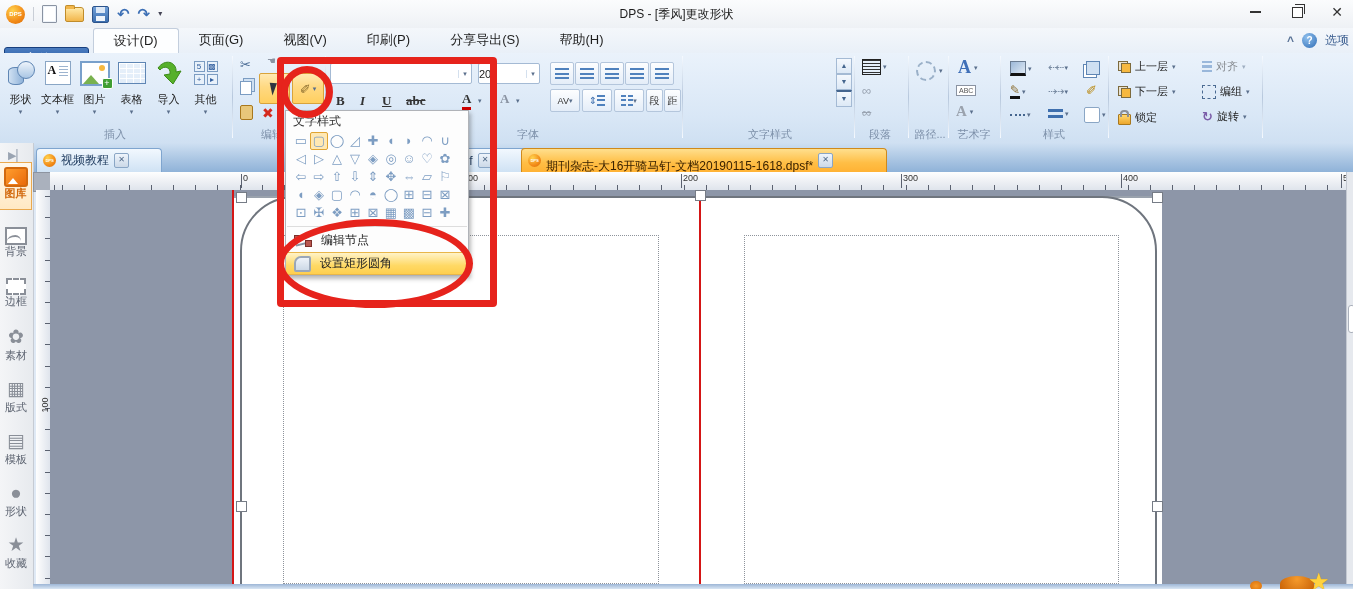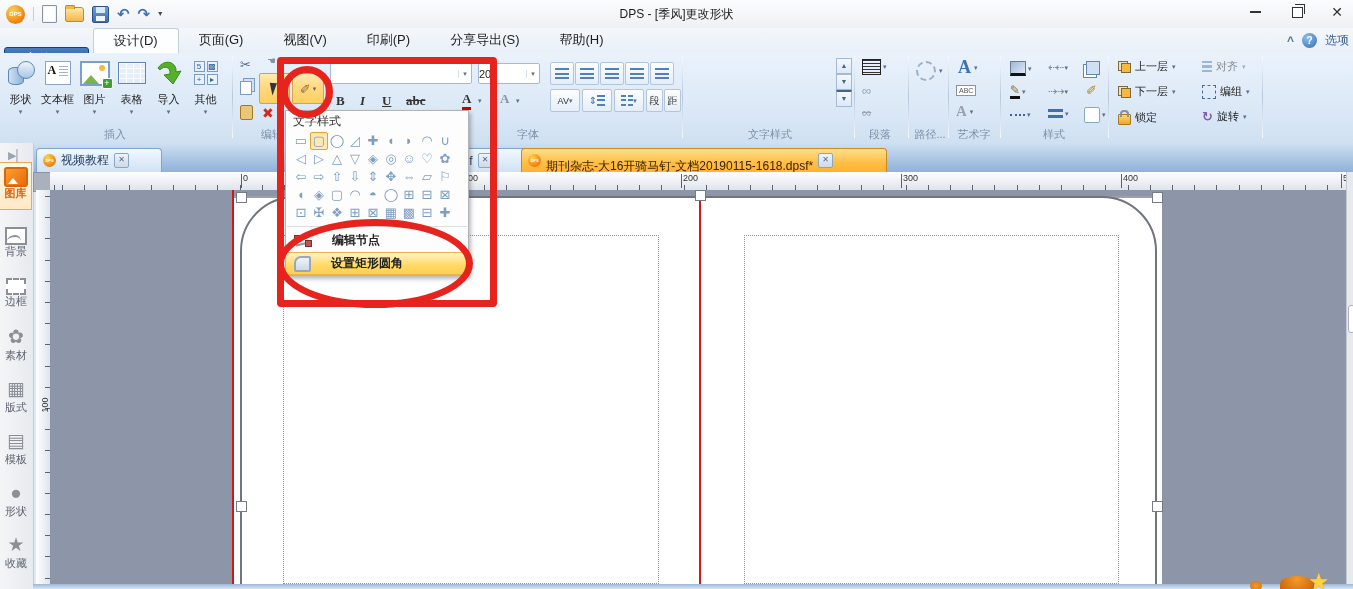--- a/index.html
+++ b/index.html
@@ -102,21 +102,21 @@
   #vscroll .thumb{position:absolute;left:1px;top:133px;width:5px;height:26px;background:#fff;border:1px solid #aab0bb;border-radius:3px;}
   #statusstrip{position:absolute;left:33px;top:584px;width:1320px;height:5px;background:linear-gradient(#9db6d6,#d9e6f4);z-index:30;}
   .logo-bit{position:absolute;z-index:40;}
   
   #shape-panel{position:absolute;left:285px;top:110px;width:182px;z-index:50;background:#fdfdfd;border:1px solid #b0b3b8;box-shadow:2px 3px 4px rgba(60,60,60,.35);}
   #shape-panel .hd{font-size:12px;color:#333;padding:2px 0 1px 7px;}
   #sgrid{padding:1px 0 2px 6px;line-height:0;}
   .scell{display:inline-flex;width:18px;height:18px;align-items:center;justify-content:center;font-size:13px;color:#7d9dc2;border:1px solid transparent;box-sizing:border-box;}
   .scell.sel{border:1px solid #e0a432;background:#ffe8b3;border-radius:2px;}
   #shape-panel .msep{height:1px;background:#ddd;margin:2px 1px;}
-  .mitem{height:23px;display:flex;align-items:center;gap:20px;padding-left:8px;font-size:12px;color:#222;font-weight:bold;}
+  .mitem{height:23px;display:flex;align-items:center;gap:9px;padding-left:8px;font-size:12px;color:#222;}
   .mitem.hl{background:linear-gradient(#fff3c8,#ffd965 60%,#ffcf4e);border-top:1px solid #e8b64a;border-bottom:1px solid #e8b64a;height:21px;}
   .nd-ic{position:relative;width:18px;height:12px;flex:0 0 auto;}
   .nd-ic:before{content:"";position:absolute;left:1px;top:2px;width:14px;height:6px;border-bottom:2px solid #8a93a2;transform:rotate(-14deg);}
   .nd-ic i{position:absolute;width:5px;height:5px;background:#b9574f;border:1px solid #7c2f2a;}
   .rc-ic{width:13px;height:12px;border:2px solid #9aa7b8;border-radius:7px 2px 2px 2px;background:linear-gradient(#eef3f9,#cdd9e6);flex:0 0 auto;}
   
   .anno{position:absolute;border:7px solid #e6231c;z-index:60;border-radius:4px;}
   .anno.circ{border-radius:50%;}
   
   .tbl-ic{width:26px;height:20px;background:linear-gradient(#bcd3ec,#9dbde0);border:1px solid #5f86b4;background-image:linear-gradient(rgba(255,255,255,.9) 1px,rgba(0,0,0,0) 1px),linear-gradient(90deg,rgba(255,255,255,.9) 1px,rgba(0,0,0,0) 1px);background-size:7px 5px;}

